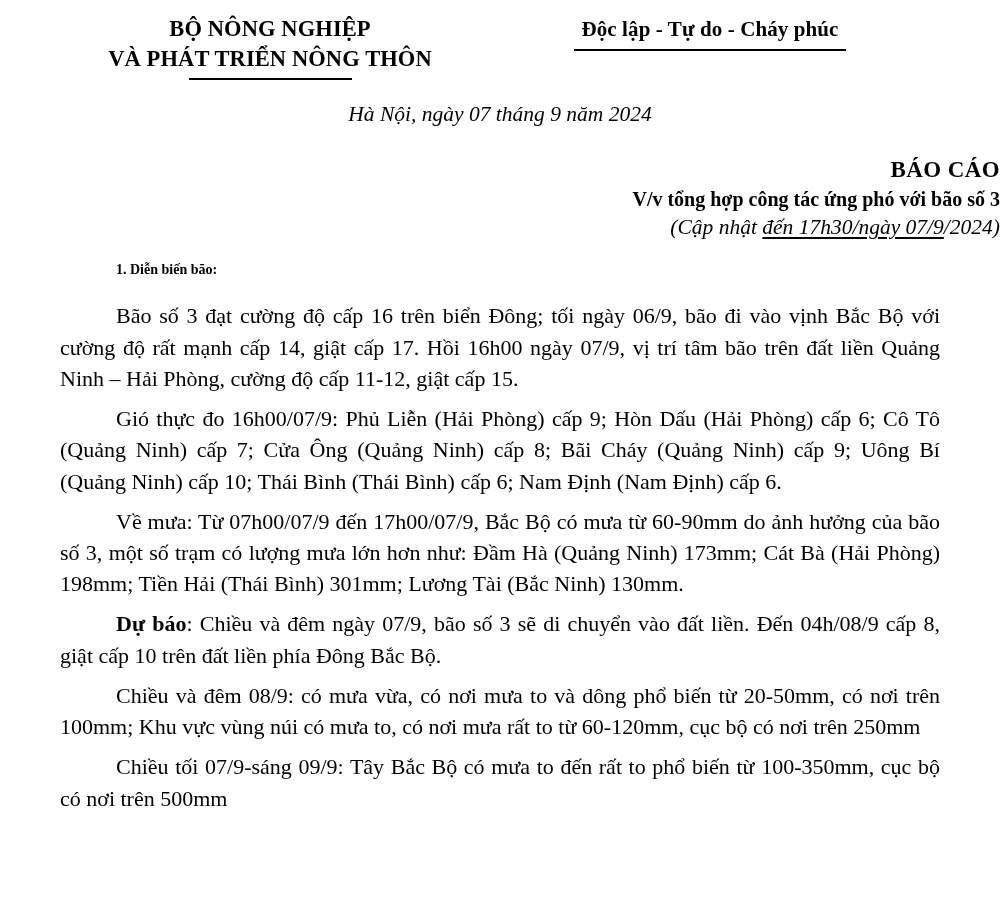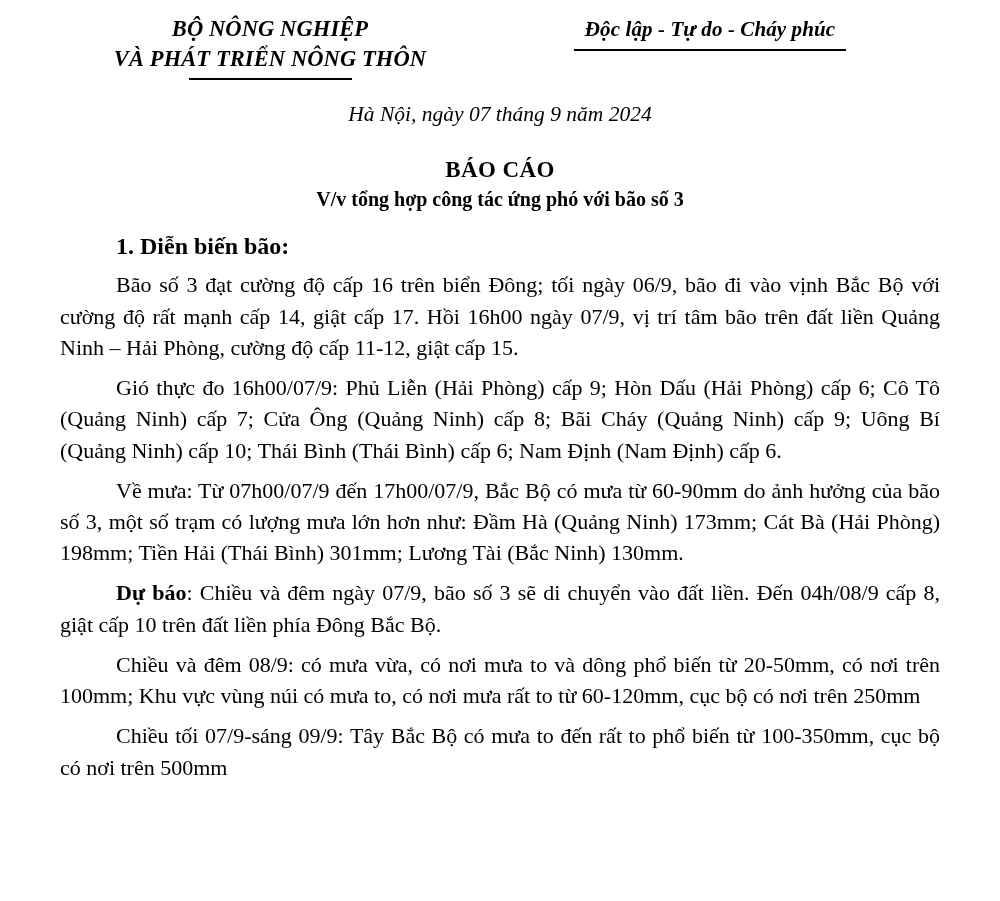--- a/index.html
+++ b/index.html
@@ -22,21 +22,20 @@
     height: 901px;
     box-sizing: border-box;
     padding: 0;
   }
 
   
   .doc-header {
     display: flex;
     align-items: flex-start;
     padding: 14px 60px 0 60px;
-    font-style: italic;
   }
   .header-left {
     width: 420px;
     text-align: center;
     flex: 0 0 auto;
   }
   .header-right {
     flex: 1 1 auto;
     text-align: center;
   }
@@ -66,21 +65,21 @@
   .date-line {
     margin-top: 22px;
     text-align: center;
     font-style: italic;
     font-size: 21.5px;
   }
 
   
   .title-block {
     margin-top: 30px;
-    text-align: center;
+    text-align: right;
   }
   .doc-title {
     font-weight: bold;
     font-size: 23px;
     letter-spacing: 0.4px;
   }
   .doc-subtitle {
     font-weight: bold;
     font-size: 20px;
     margin-top: 5px;
@@ -95,23 +94,23 @@
     text-underline-offset: 3px;
   }
 
   
   .body-content {
     margin-top: 22px;
     padding: 0 60px;
   }
   .section-heading {
     font-weight: bold;
-    font-size: 24px;
+    font-size: 14px;
     text-indent: 56px;
-    margin-bottom: 9px;
+    margin-bottom: 22px;
   }
   p.para {
     font-size: 22px;
     line-height: 1.42;
     text-align: justify;
     text-justify: inter-word;
     text-indent: 56px;
     margin: 0 0 9px 0;
     hyphens: none;
   }
@@ -137,20 +136,23 @@
     </div>
   </div>
 
   <div class="date-line">
     <span>Hà Nội, ngày 07 tháng 9 năm 2024</span>
   </div>
 
   <div class="title-block">
     <div class="doc-title">BÁO CÁO</div>
     <div class="doc-subtitle">V/v tổng hợp công tác ứng phó với bão số 3</div>
+    <div class="doc-updated">
+      <span>(Cập nhật </span><span class="underline-part">đến 17h30/ngày 07/9</span><span>/2024)</span>
+    </div>
   </div>
 
   <div class="body-content">
     <div class="section-heading">1. Diễn biến bão:</div>
 
     <p class="para">
       <span>Bão số 3 đạt cường độ cấp 16 trên biển Đông; tối ngày 06/9, bão đi vào vịnh Bắc Bộ với cường độ rất mạnh cấp 14, giật cấp 17. Hồi 16h00 ngày 07/9, vị trí tâm bão trên đất liền Quảng Ninh – Hải Phòng, cường độ cấp 11-12, giật cấp 15.</span>
     </p>
 
     <p class="para">

